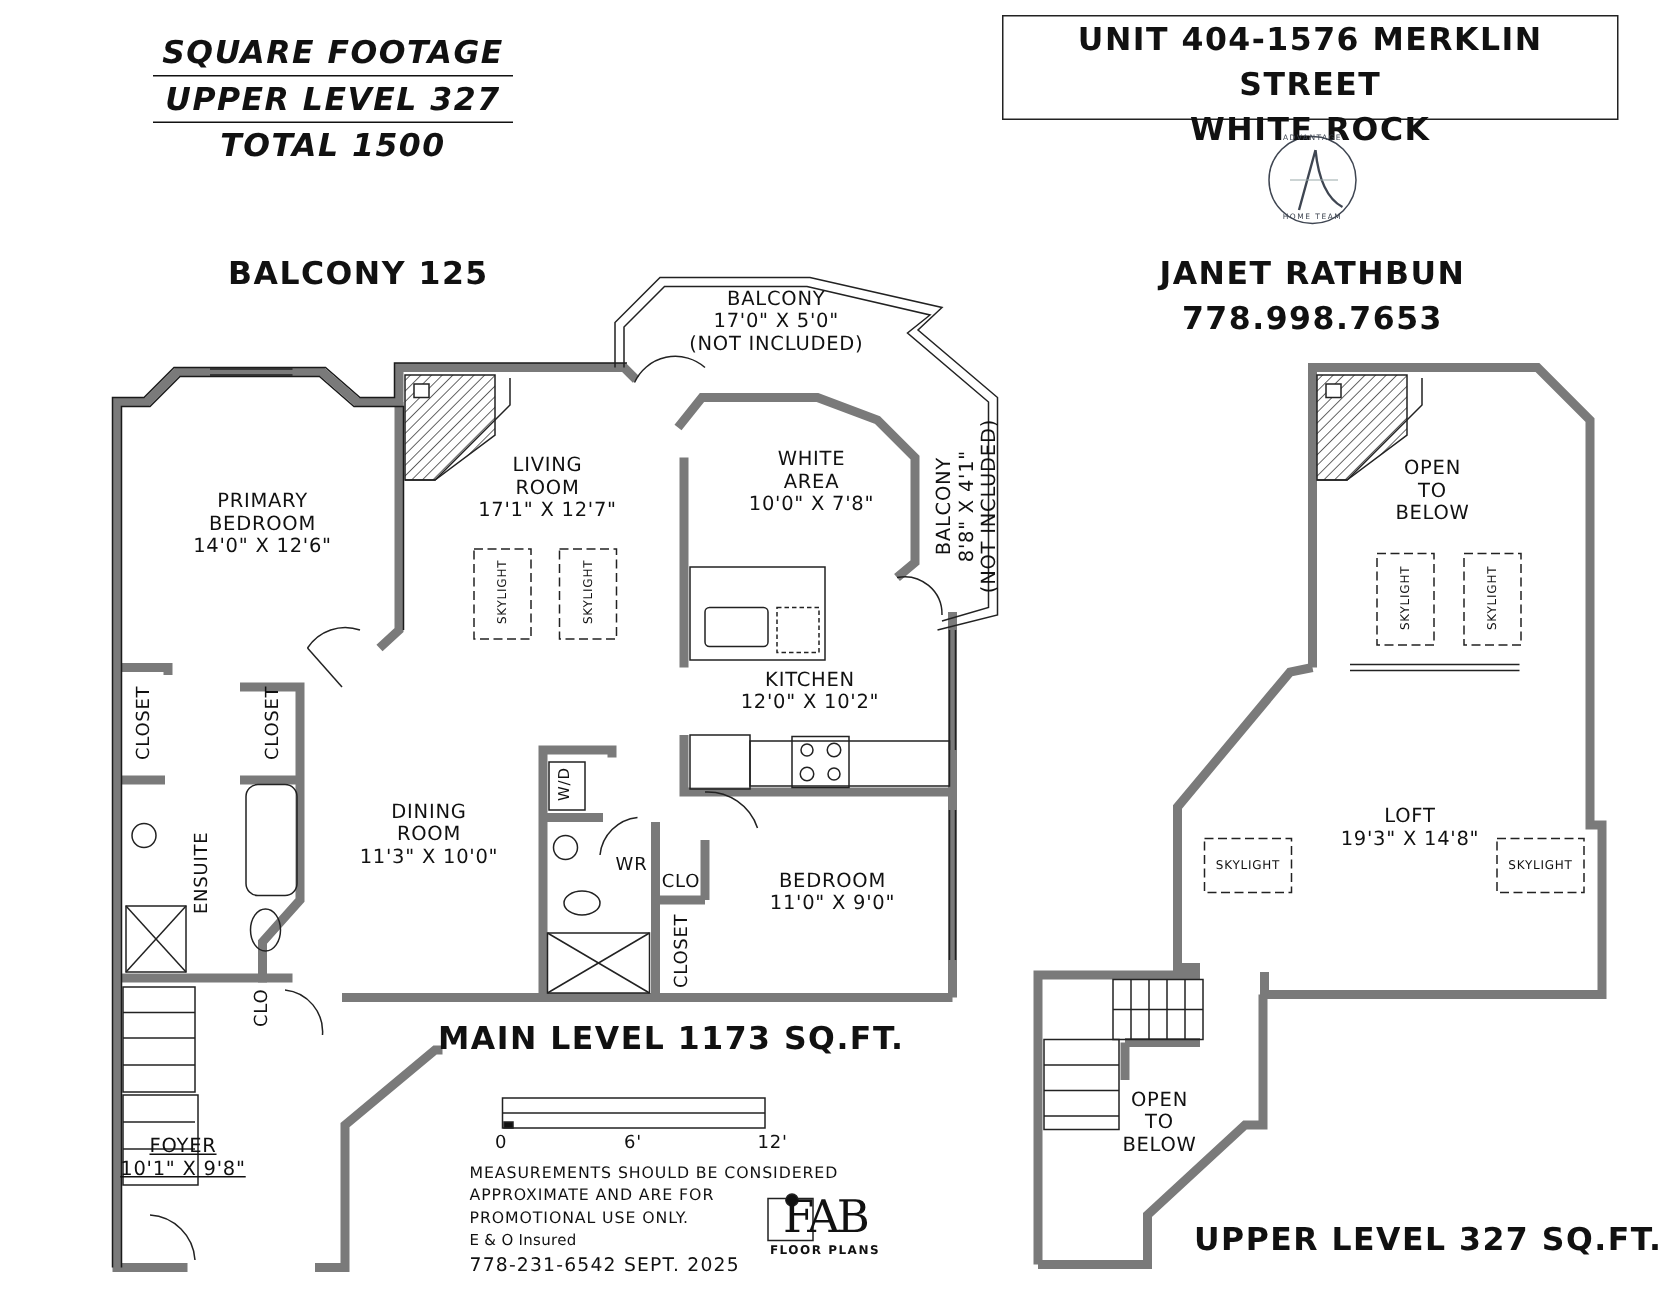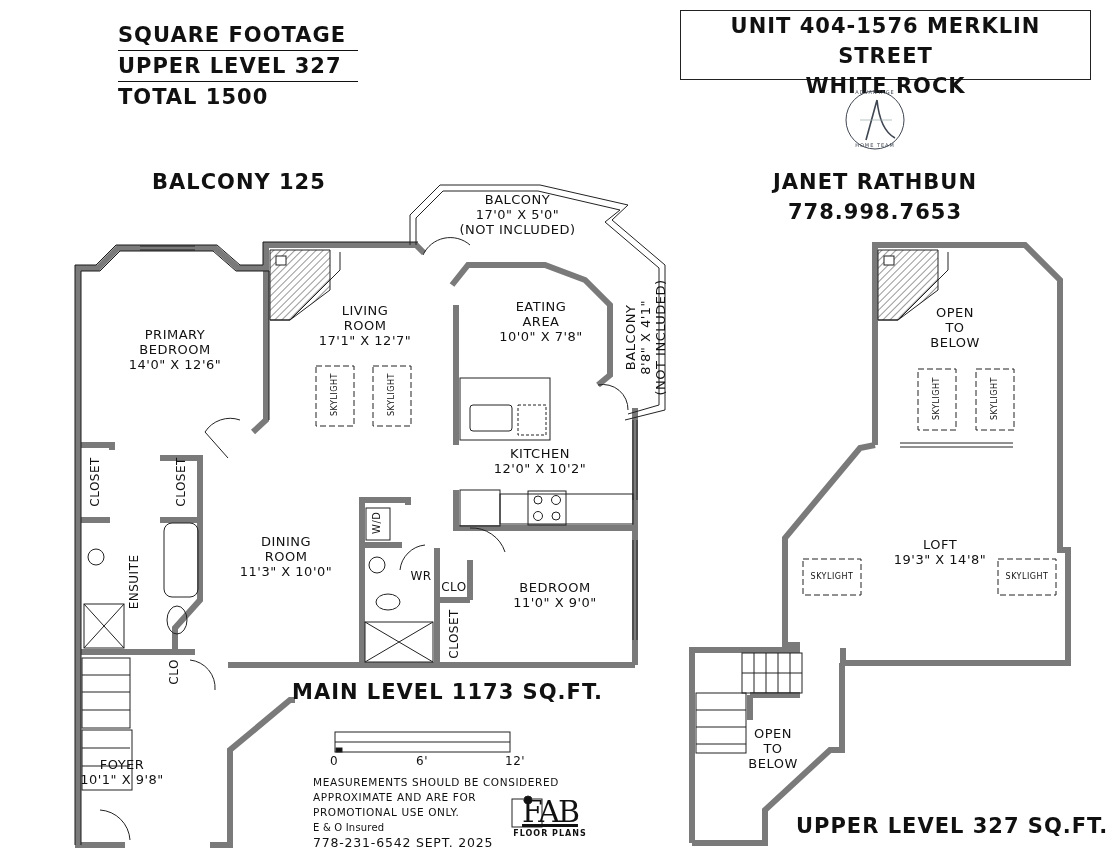--- a/index.html
+++ b/index.html
@@ -6,31 +6,31 @@
   body { width:1114px; height:859px; position:relative; overflow:hidden;
          font-family:"DejaVu Sans", sans-serif; color:#111; }
   .plan { position:absolute; left:0; top:0; width:1114px; height:859px; }
   .lbl { position:absolute; text-align:center; font-family:"DejaVu Sans", sans-serif;
          letter-spacing:0.5px; line-height:1.15; color:#111; white-space:nowrap; }
   .lbl span { display:block; }
   .big { font-size:21px; font-weight:bold; letter-spacing:1px; }
   .room { font-size:13px; }
   .small { font-size:10px; }
   .vert { transform:rotate(-90deg); transform-origin:center center; }
-  .title-block { position:absolute; left:118px; top:20px; width:240px; text-align:left; }
+  .title-block { position:absolute; left:102px; top:20px; width:240px; text-align:center;font-style:italic; }
   .title-block .row { font-size:21px; font-weight:bold; letter-spacing:1px; line-height:30px; }
   .title-block .rule { border-bottom:1.5px solid #111; }
   .addr-box { position:absolute; left:668px; top:10px; width:409px; height:68px;
-              border:1.5px solid #222; text-align:center;margin-left:12px; }
+              border:1.5px solid #222; text-align:center; }
   .addr-box div { font-size:21px; font-weight:bold; letter-spacing:1px; line-height:30px; }
   .disclaimer { position:absolute; left:293px; top:775px; font-size:10.5px; letter-spacing:0.6px; line-height:15px;margin-left:20px; }
   .disclaimer .ins { font-size:10px; letter-spacing:0.2px; }
   .disclaimer .contact { font-size:12.5px; letter-spacing:0.8px; }
   .fab { position:absolute; left:510px; top:795px; width:80px; text-align:center; }
-  .fab .logo { font-family:"DejaVu Serif", serif; font-size:30px; letter-spacing:-2px; line-height:34px;text-decoration:underline; }
+  .fab .logo { font-family:"DejaVu Serif", serif; font-size:30px; letter-spacing:-2px; line-height:34px; }
   .fab .sub { font-size:8px; font-weight:bold; letter-spacing:1px; }
 </style>
 </head>
 <body>
 
 <svg class="plan" viewBox="0 0 1114 859" xmlns="http://www.w3.org/2000/svg">
   <defs>
     <pattern id="hatch" width="5" height="5" patternUnits="userSpaceOnUse" patternTransform="rotate(45)">
       <line x1="0" y1="0" x2="0" y2="5" stroke="#333" stroke-width="1"></line>
     </pattern>
@@ -224,38 +224,38 @@
   <span>PRIMARY</span>
     <span>BEDROOM</span>
     <span>14'0" X 12'6"</span>
 </div>
 <div class="lbl room" style="left:300px;top:304px;width:130px;">
   <span>LIVING</span>
     <span>ROOM</span>
     <span>17'1" X 12'7"</span>
 </div>
 <div class="lbl room" style="left:476px;top:300px;width:130px;">
-  <span>EATING</span>
+  <span>WHITE</span>
     <span>AREA</span>
     <span>10'0" X 7'8"</span>
 </div>
 <div class="lbl room" style="left:475px;top:447px;width:130px;">
   <span>KITCHEN</span>
     <span>12'0" X 10'2"</span>
 </div>
 <div class="lbl room" style="left:221px;top:535px;width:130px;">
   <span>DINING</span>
     <span>ROOM</span>
     <span>11'3" X 10'0"</span>
 </div>
 <div class="lbl room" style="left:490px;top:581px;width:130px;">
   <span>BEDROOM</span>
     <span>11'0" X 9'0"</span>
 </div>
-<div class="lbl room" style="left:72px;top:758px;width:100px;">
+<div class="lbl room" style="left:72px;top:758px;width:100px;text-decoration:underline;">
   <span>FOYER</span>
     <span>10'1" X 9'8"</span>
 </div>
 
 <div class="lbl room" style="left:450px;top:193px;width:135px;">
   <span>BALCONY</span>
     <span>17'0" X 5'0"</span>
     <span>(NOT INCLUDED)</span>
 </div>
 <div class="lbl room vert" style="left:586px;top:315px;width:120px;">

